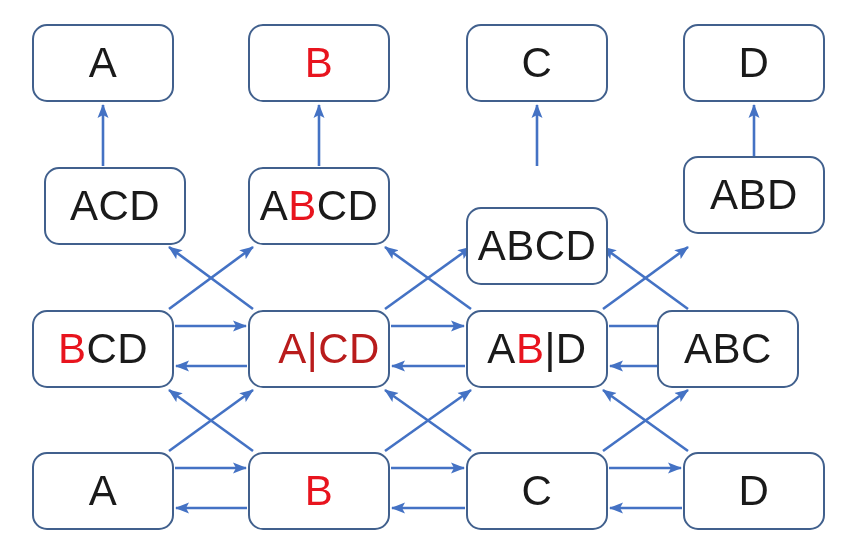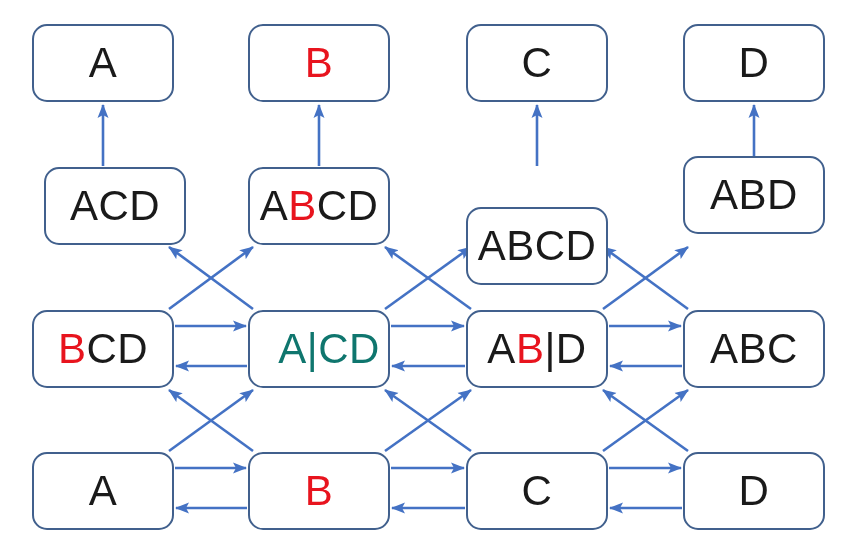--- a/index.html
+++ b/index.html
@@ -109,28 +109,28 @@
         <span style="color: rgb(26, 26, 26);">ABCD</span>
       </div>
       <div class="node" style="left: 683px; top: 156px; border-color: rgb(65, 96, 141);">
         <span style="color: rgb(26, 26, 26);">ABD</span>
       </div>
       <div class="node" style="left: 32px; top: 310px; border-color: rgb(65, 96, 141);">
         <span style="color: rgb(232, 20, 30);">B</span>
         <span style="color: rgb(26, 26, 26);">CD</span>
       </div>
       <div class="node" style="left: 248px; top: 310px; border-color: rgb(65, 96, 141);">
-        <span style="color: #0f766e; margin-left: 20px;">A|CD</span>
+        <span style="color: #b91c1c; margin-left: 20px;">A|CD</span>
       </div>
       <div class="node" style="left: 466px; top: 310px; border-color: rgb(65, 96, 141);">
         <span style="color: rgb(26, 26, 26);">A</span>
         <span style="color: rgb(232, 20, 30);">B</span>
         <span style="color: rgb(26, 26, 26);">|D</span>
       </div>
-      <div class="node" style="left: 683px; top: 310px; border-color: rgb(65, 96, 141);">
+      <div class="node" style="left: 657px; top: 310px; border-color: rgb(65, 96, 141);">
         <span style="color: rgb(26, 26, 26);">ABC</span>
       </div>
       <div class="node" style="left: 32px; top: 452px; border-color: rgb(65, 96, 141);">
         <span style="color: rgb(26, 26, 26);">A</span>
       </div>
       <div class="node" style="left: 248px; top: 452px; border-color: rgb(65, 96, 141);">
         <span style="color: rgb(232, 20, 30);">B</span>
       </div>
       <div class="node" style="left: 466px; top: 452px; border-color: rgb(65, 96, 141);">
         <span style="color: rgb(26, 26, 26);">C</span>

